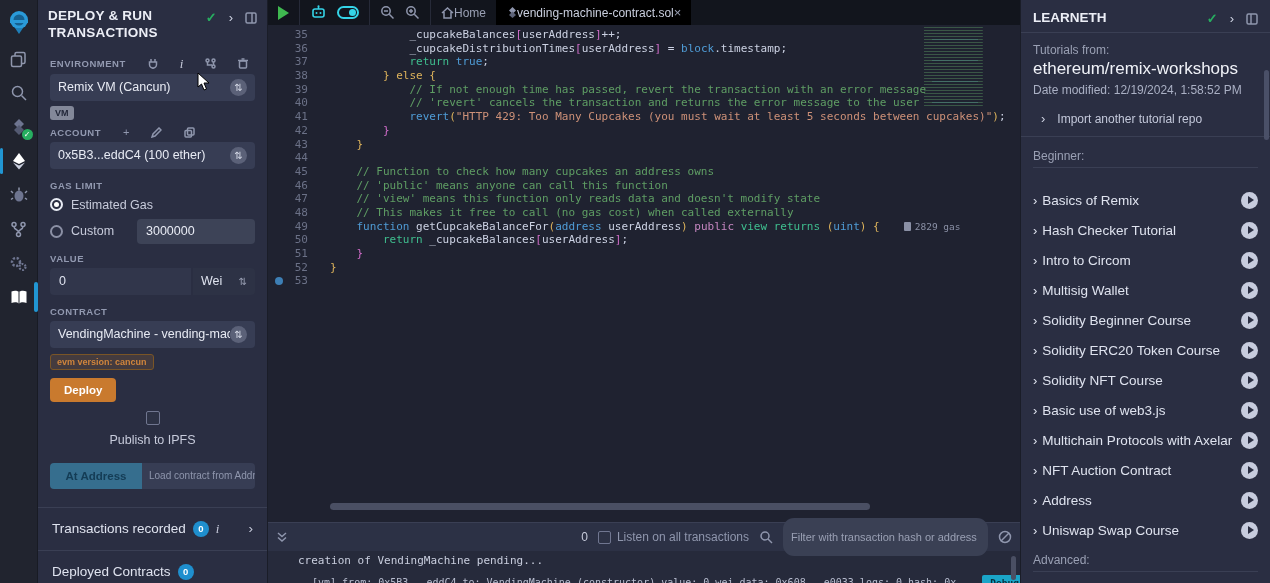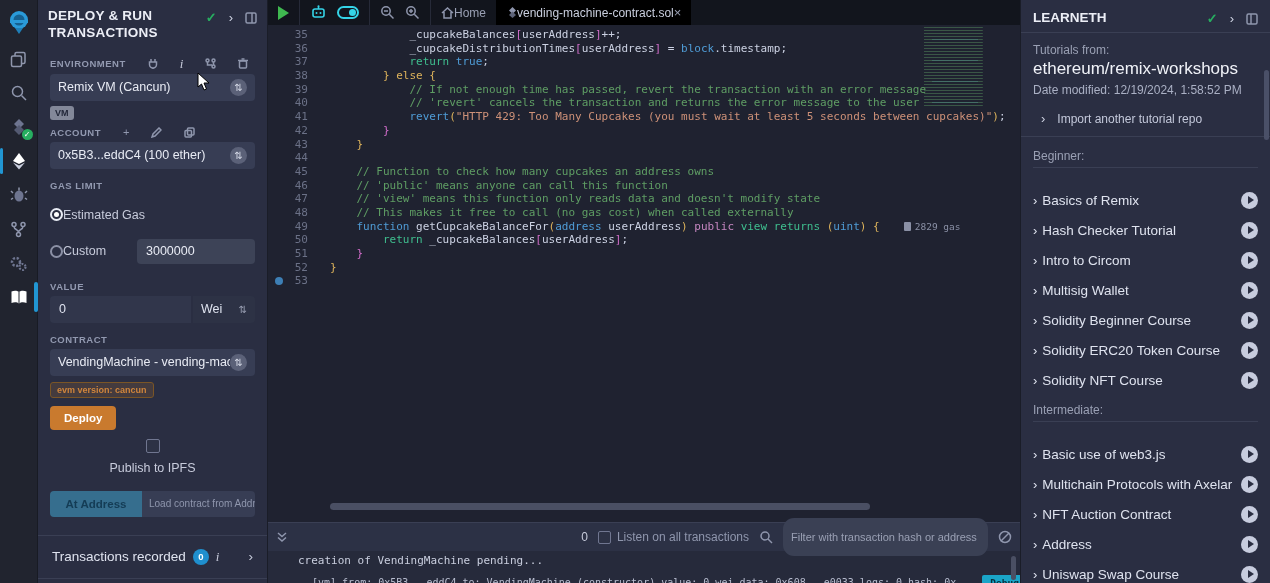--- a/index.html
+++ b/index.html
@@ -23,21 +23,21 @@
   .hdr-icons { margin-left:auto; display:flex; gap:12px; align-items:center; margin-top:2px; }
   .check { color:#27ae60; font-weight:bold; font-size:13px; }
   .chev { color:#cfd3e3; font-size:13px; }
   .section { padding:4px 12px; }
   .lbl-row { display:flex; align-items:center; gap:22px; margin:7px 0 4px 0; }
   .lbl { font-size:9.5px; letter-spacing:.5px; color:#9299b0; font-weight:bold; }
   .lbl-ic { color:#9299b0; font-size:11px; line-height:1; }
   .ctl { background:#373d54; border-radius:4px; height:27px; display:flex; align-items:center; padding:4px 8px; color:#e8ebf4; font-size:12.5px; }
   .ctl .stepper { margin-left:auto; width:17px; height:17px; border-radius:50%; background:#5b6178; color:#d7dbe8; font-size:10px; display:flex; align-items:center; justify-content:center; }
   .vm-badge { display:inline-block; background:#838899; color:#23283a; font-size:9px; font-weight:bold; padding:2px 5px; border-radius:3px; margin-top:5px; }
-  .radio-row { display:flex; align-items:center; margin:17px 0; color:#c7cbdb; font-size:12.5px; }
+  .radio-row { display:flex; align-items:center; gap:8px; margin:7px 0; color:#c7cbdb; font-size:12.5px; }
   .radio { width:13px; height:13px; border-radius:50%; border:2px solid #8b90a5; position:relative; flex-shrink:0; }
   .radio.sel { border-color:#e8ebf4; }
   .radio.sel::after { content:""; position:absolute; left:2px; top:2px; width:5px; height:5px; border-radius:50%; background:#fff; }
   .gas-input { margin-left:auto; width:118px; height:25px; background:#3d4357; border-radius:4px; color:#e8ebf4; font-size:12.5px; display:flex; align-items:center; padding:0 9px; }
   .value-row { display:flex; gap:2px; }
   .value-input { flex:1; background:#31364b; border-radius:4px 0 0 4px; height:27px; display:flex; align-items:center; padding:0 9px; font-size:12.5px; }
   .wei-sel { width:62px; background:#2d3245; border-radius:0 4px 4px 0; height:27px; display:flex; align-items:center; justify-content:space-between; padding:0 8px; font-size:12.5px; }
   .evm-badge { display:inline-block; margin-top:6px; background:rgba(205,130,45,.16); border:1px solid #7a5526; color:#d0853c; font-size:9px; font-weight:bold; padding:2px 6px; border-radius:3px; }
   .deploy-btn { margin-top:8px; background:#c97a2e; color:#fff; font-weight:bold; font-size:11.5px; border:none; border-radius:4px; padding:6px 14px; cursor:pointer; }
   .ipfs-row { display:flex; align-items:center; gap:8px; margin-top:9px; color:#c7cbdb; font-size:12.5px;flex-direction:column; }
@@ -461,21 +461,20 @@
             <span class="play-tri"></span>
           </span>
         </div>
         <div class="ln-item">
           <span class="ichev">›</span>
           <span>Solidity NFT Course</span>
           <span class="play-btn">
             <span class="play-tri"></span>
           </span>
         </div>
-        <div class="ln-sec">Intermediate:</div>
         <div class="ln-item">
           <span class="ichev">›</span>
           <span>Basic use of web3.js</span>
           <span class="play-btn">
             <span class="play-tri"></span>
           </span>
         </div>
         <div class="ln-item">
           <span class="ichev">›</span>
           <span>Multichain Protocols with Axelar</span>

